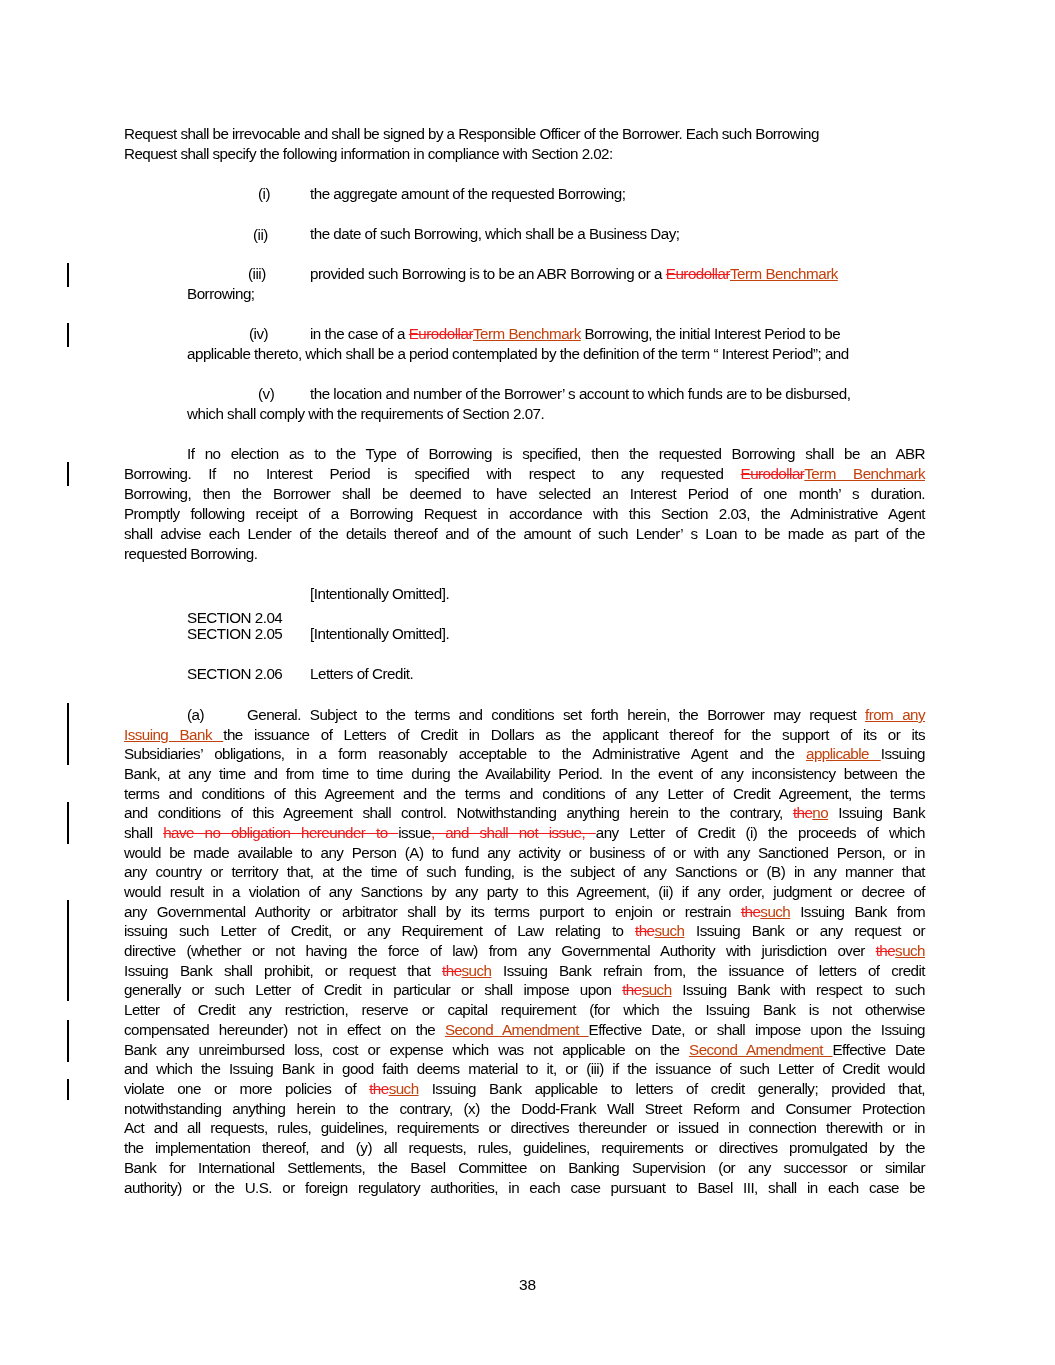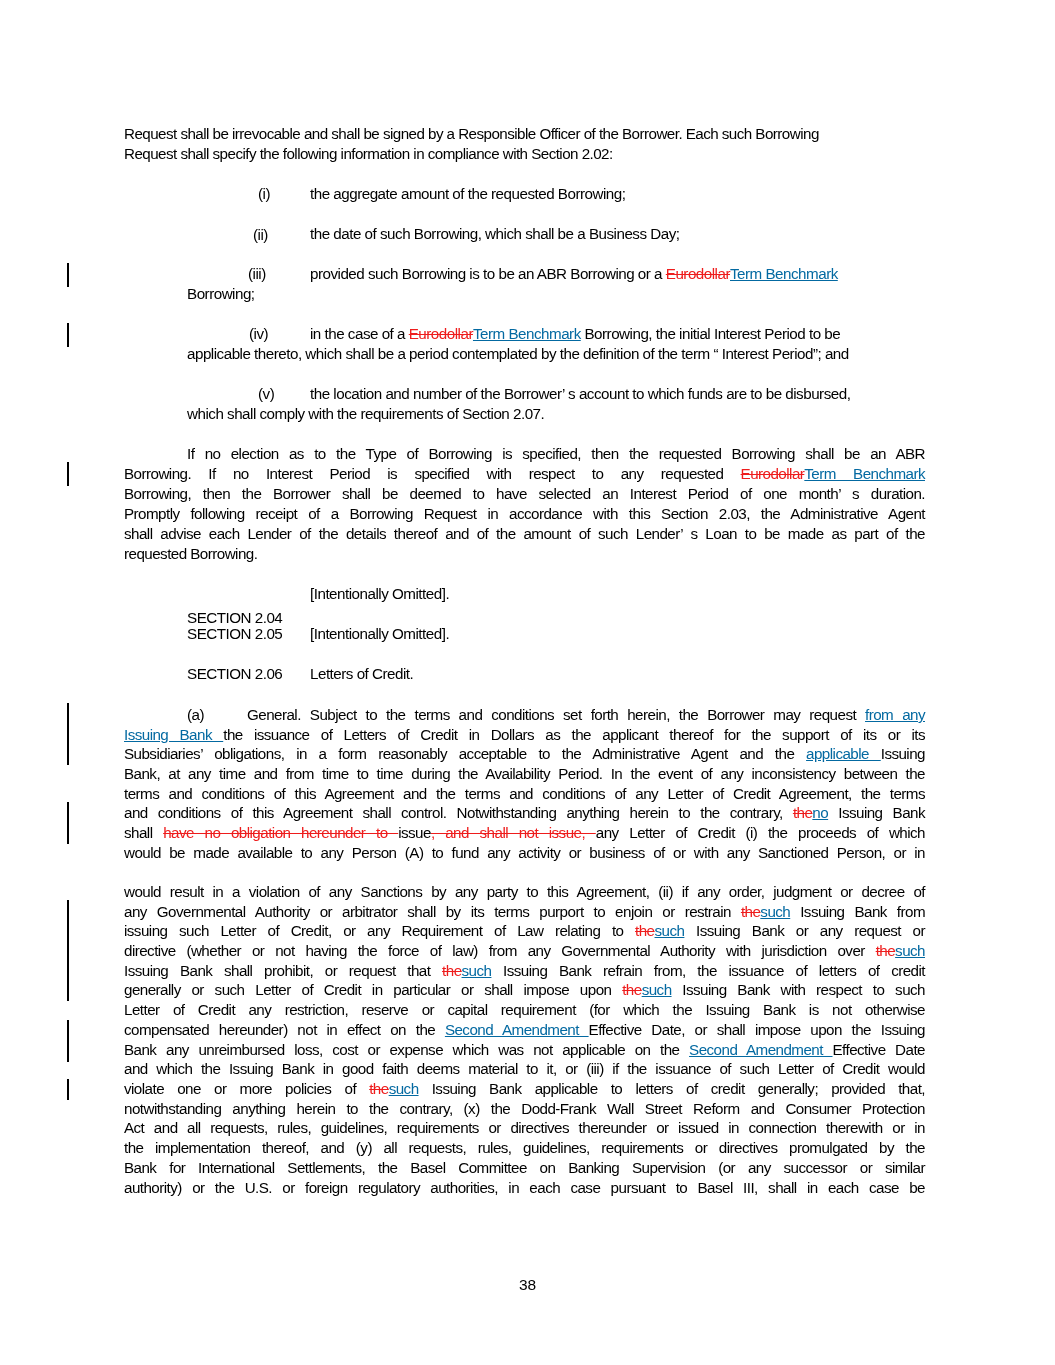--- a/index.html
+++ b/index.html
@@ -3,21 +3,21 @@
   <meta charset="utf-8">
   <style>
     html, body { margin: 0; padding: 0; background: #ffffff; }
     body { width: 1055px; height: 1365px; position: relative; overflow: hidden;
            font-family: "Liberation Sans Narrow", "Liberation Sans", sans-serif; color: #000; }
     .page { position: absolute; left: 0; top: 0; width: 1055px; height: 1365px; }
     .line { position: absolute; left: 124px; width: 801px; font-size: 15.2px; line-height: 19.8px;
             white-space: nowrap; letter-spacing: -0.55px; }
     .just { text-align: justify; text-align-last: justify; }
     .del { color: #ee1c1c; text-decoration: line-through; }
-    .ins { color: #0369a1; text-decoration: underline; margin-top: 39px; }
+    .ins { color: #c2410c; text-decoration: underline; margin-top: 39px; }
     .ul { }
     .bar { position: absolute; left: 67px; width: 1.5px; background: #000; }
     .num { position: absolute; font-size: 15.2px; line-height: 19.8px; letter-spacing: -0.5px; }
     .pg { position: absolute; left: 0; width: 1055px; top: 1276px; text-align: center; font-size: 15.5px; }
   </style>
 </head>
 <body>
 
 <div class="page">
 
@@ -69,20 +69,21 @@
 
   <span class="num" style="left:187px;top:705px">(a)</span>
   <div class="line just" style="left:247px;width:678px;top:705px"><span class="ul">General</span><span>.  Subject to the terms and conditions set forth herein, the Borrower may request </span><span class="ins">from any</span></div>
   <div class="line just" style="top:725px"><span class="ins">Issuing Bank </span><span>the issuance of Letters of Credit in Dollars as the applicant thereof for the support of its or its</span></div>
   <div class="line just" style="top:744px"><span>Subsidiaries’ obligations, in a form reasonably acceptable to the Administrative Agent and the </span><span class="ins">applicable </span><span>Issuing</span></div>
   <div class="line just" style="top:764px">Bank, at any time and from time to time during the Availability Period. In the event of any inconsistency between the</div>
   <div class="line just" style="top:784px">terms and conditions of this Agreement and the terms and conditions of any Letter of Credit Agreement, the terms</div>
   <div class="line just" style="top:803px"><span>and conditions of this Agreement shall control. Notwithstanding anything herein to the contrary, </span><span class="del">the</span><span class="ins">no</span><span> Issuing Bank</span></div>
   <div class="line just" style="top:823px"><span>shall </span><span class="del">have no obligation hereunder to </span><span>issue</span><span class="del">, and shall not issue, </span><span> any Letter of Credit (i) the proceeds of which</span></div>
   <div class="line just" style="top:843px">would be made available to any Person (A) to fund any activity or business of or with any Sanctioned Person, or in</div>
+  <div class="line just" style="top:862px">any country or territory that, at the time of such funding, is the subject of any Sanctions or (B) in any manner that</div>
   <div class="line just" style="top:882px">would result in a violation of any Sanctions by any party to this Agreement, (ii) if any order, judgment or decree of</div>
   <div class="line just" style="top:902px"><span>any Governmental Authority or arbitrator shall by its terms purport to enjoin or restrain </span><span class="del">the</span><span class="ins">such</span><span> Issuing Bank from</span></div>
   <div class="line just" style="top:921px"><span>issuing such Letter of Credit, or any Requirement of Law relating to </span><span class="del">the</span><span class="ins">such</span><span> Issuing Bank or any request or</span></div>
   <div class="line just" style="top:941px"><span>directive (whether or not having the force of law) from any Governmental Authority with jurisdiction over </span><span class="del">the</span><span class="ins">such</span></div>
   <div class="line just" style="top:961px"><span>Issuing Bank shall prohibit, or request that </span><span class="del">the</span><span class="ins">such</span><span> Issuing Bank refrain from, the issuance of letters of credit</span></div>
   <div class="line just" style="top:980px"><span>generally or such Letter of Credit in particular or shall impose upon </span><span class="del">the</span><span class="ins">such</span><span> Issuing Bank with respect to such</span></div>
   <div class="line just" style="top:1000px">Letter of Credit any restriction, reserve or capital requirement (for which the Issuing Bank is not otherwise</div>
   <div class="line just" style="top:1020px"><span>compensated hereunder) not in effect on the </span><span class="ins">Second Amendment </span><span>Effective Date, or shall impose upon the Issuing</span></div>
   <div class="line just" style="top:1040px"><span>Bank any unreimbursed loss, cost or expense which was not applicable on the </span><span class="ins">Second Amendment </span><span>Effective Date</span></div>
   <div class="line just" style="top:1059px">and which the Issuing Bank in good faith deems material to it, or (iii) if the issuance of such Letter of Credit would</div>

